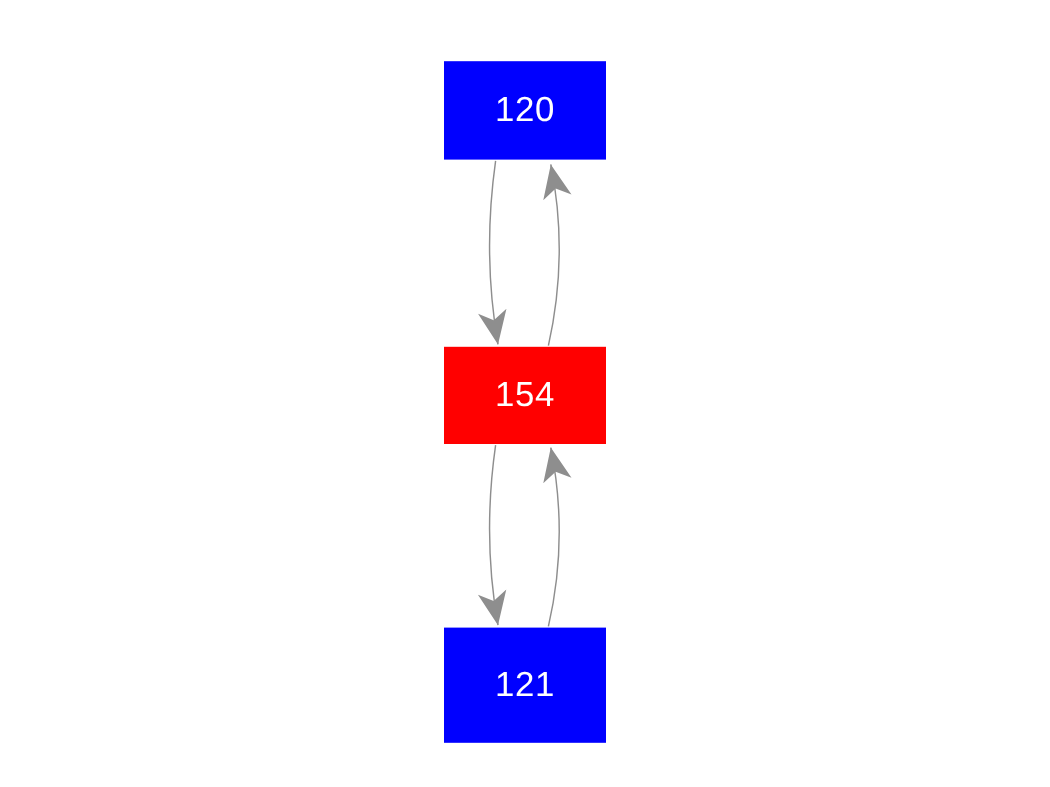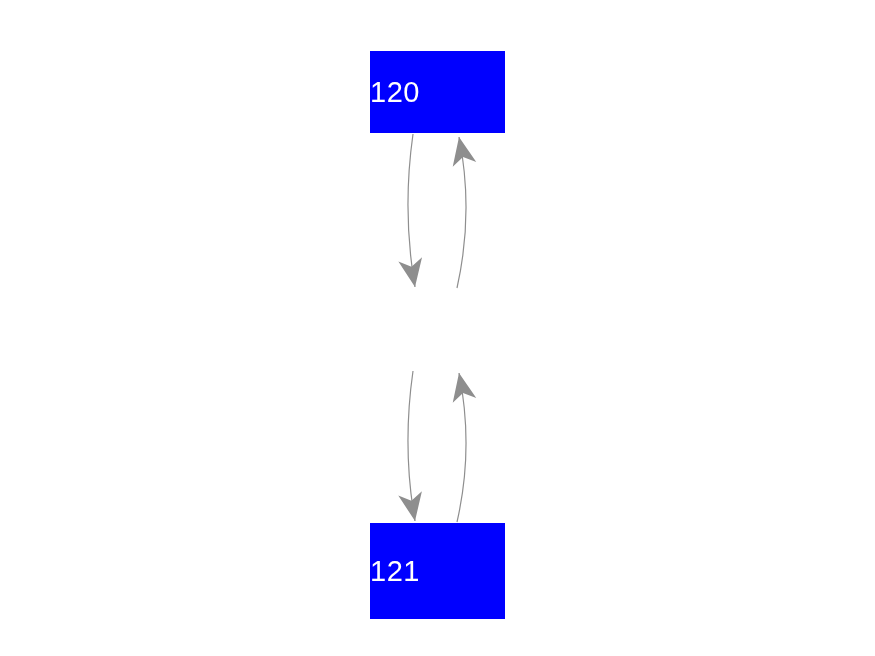--- a/index.html
+++ b/index.html
@@ -24,21 +24,21 @@
     left: 0;
     top: 0;
     width: 875px;
     height: 656px;
     pointer-events: none;
   }
   .node {
     position: absolute;
     display: flex;
     align-items: center;
-    justify-content: flex-start;
+    justify-content: center;
     font-size: 29px;
     font-weight: 400;
     letter-spacing: 0.5px;
     user-select: none;
     cursor: default;
   }
 </style>
 </head>
 <body style="background: rgb(255, 255, 255);">
 
@@ -55,18 +55,21 @@
         <path d="M457,288 Q474,212 459,137" fill="none" stroke="#8e8e8e" stroke-width="1.2" marker-end="url(#arrowhead)"></path>
         <path d="M413,371 Q402,448 415,521" fill="none" stroke="#8e8e8e" stroke-width="1.2" marker-end="url(#arrowhead)"></path>
         <path d="M457,522 Q474,448 459,373" fill="none" stroke="#8e8e8e" stroke-width="1.2" marker-end="url(#arrowhead)"></path>
       </g>
   </svg>
 
   <div class="node" style="left: 370px; top: 51px; width: 135px; height: 82px; background: rgb(0, 0, 255); color: rgb(255, 255, 255);">
     <span>120</span>
   </div>
 
+  <div class="node" style="left: 370px; top: 289px; width: 135px; height: 81px; background: rgb(255, 0, 0); color: rgb(255, 255, 255);">
+    <span>154</span>
+  </div>
 
   <div class="node" style="left: 370px; top: 523px; width: 135px; height: 96px; background: rgb(0, 0, 255); color: rgb(255, 255, 255);">
     <span>121</span>
   </div>
 
 </div>
 
 </body></html>

